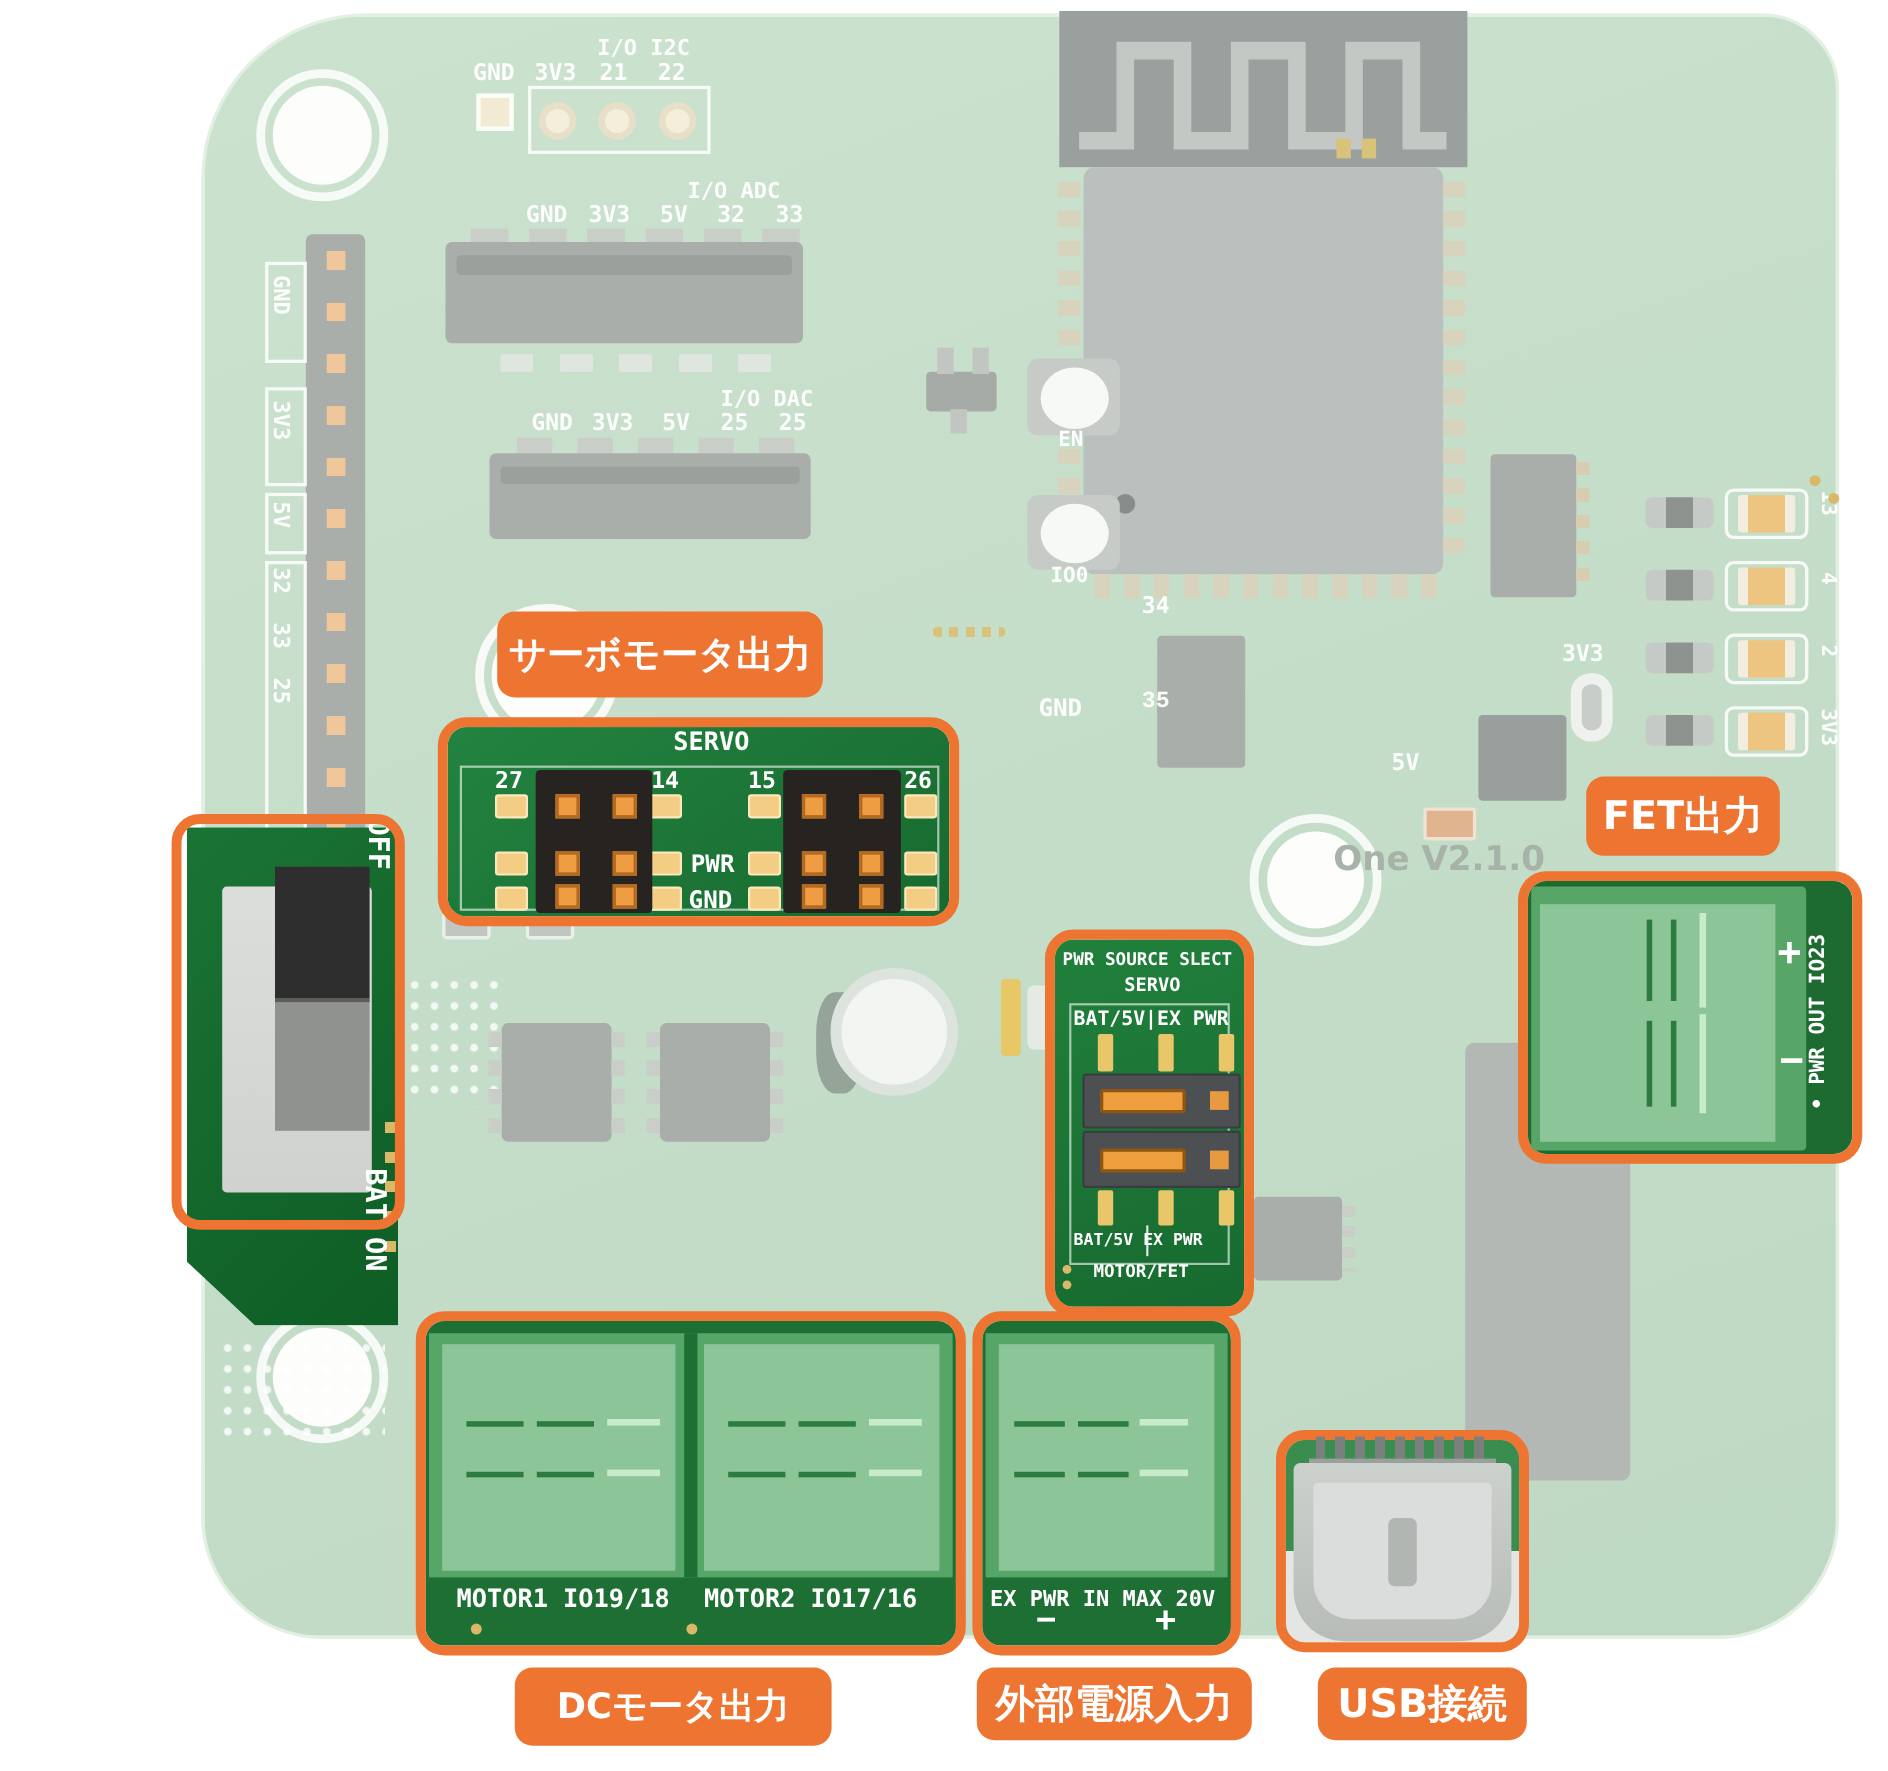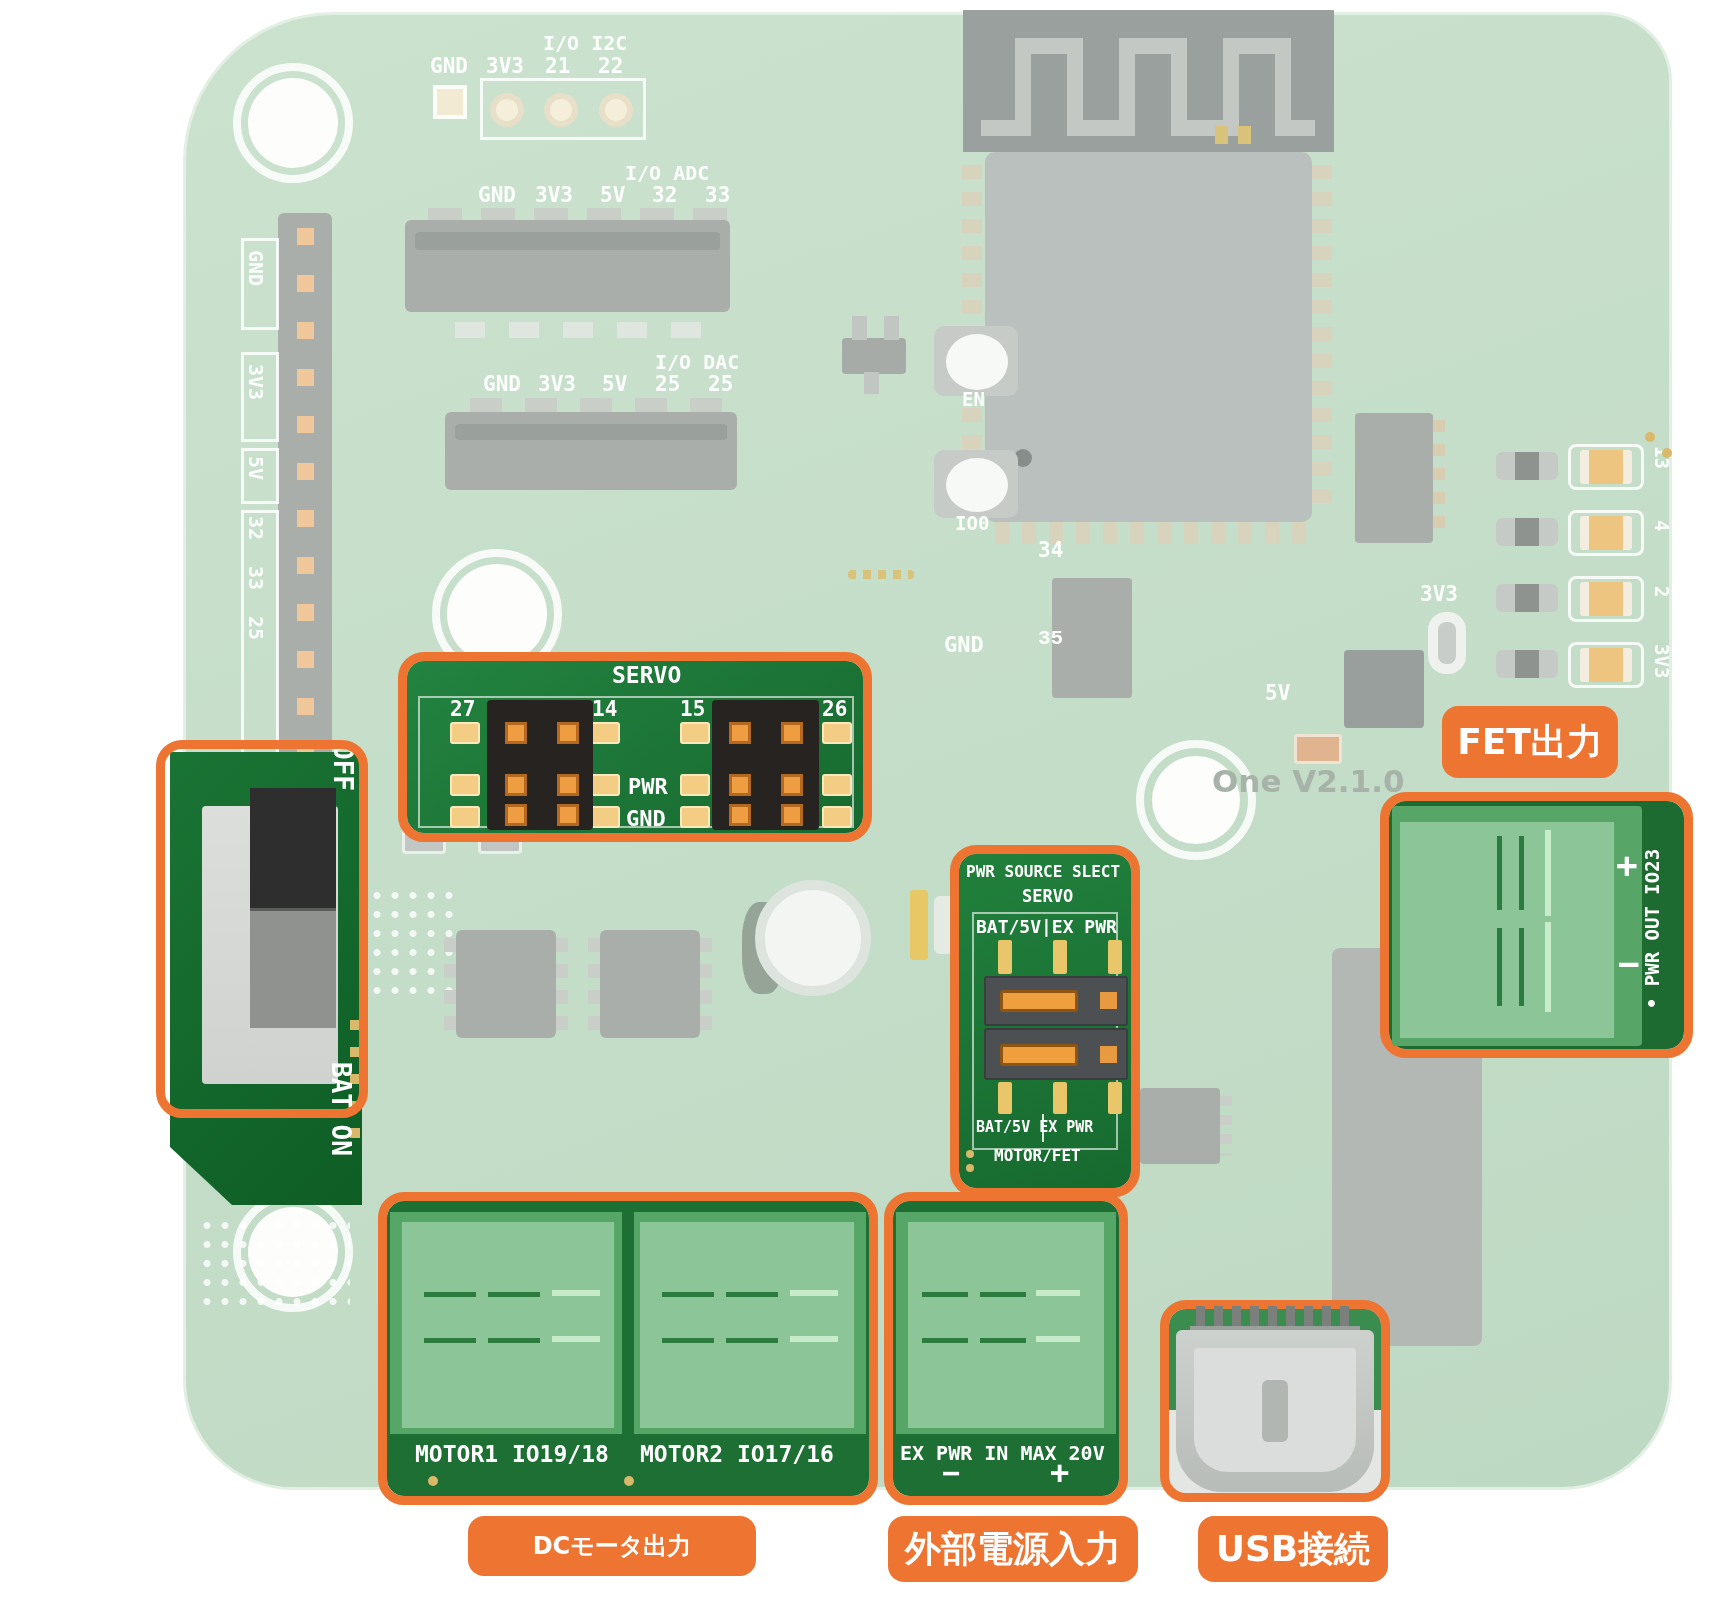--- a/index.html
+++ b/index.html
@@ -303,18 +303,19 @@
   <div class="abs silk z4" style="left:942px;top:1458px;font-size:30px;">−</div>
   <div class="abs silk z4" style="left:1050px;top:1456px;font-size:32px;">+</div>
 
   <div class="abs hlbox" style="left:1160px;top:1300px;width:230px;height:202px;background:linear-gradient(180deg,#3a8d4e 0 55%,#e3e6e2 55% 100%);background-clip:padding-box;"></div>
   <div class="abs z4" style="left:1196px;top:1306px;width:158px;height:26px;background:repeating-linear-gradient(to right,#7b807c 0 9px,transparent 9px 18px);"></div>
   <div class="abs z4" style="left:1190px;top:1326px;width:170px;height:10px;background:#9aa09c;"></div>
   <div class="abs z4" style="left:1176px;top:1330px;width:198px;height:162px;background:linear-gradient(#cdd1cd,#b8bcb8);border-radius:6px 6px 46px 46px;"></div>
   <div class="abs z4" style="left:1194px;top:1348px;width:162px;height:124px;background:#dadddb;border-radius:4px 4px 34px 34px;"></div>
   <div class="abs z4" style="left:1262px;top:1380px;width:26px;height:62px;background:#b2b6b2;border-radius:6px;"></div>
 
+  <div class="abs pill" style="left:452px;top:556px;width:296px;height:78px;font-size:34px;">サーボモータ出力</div>
   <div class="abs pill" style="left:1442px;top:706px;width:176px;height:72px;font-size:36px;">FET出力</div>
-  <div class="abs pill" style="left:468px;top:1516px;width:288px;height:60px;font-size:24px;">DCモータ出力</div>
+  <div class="abs pill" style="left:468px;top:1516px;width:288px;height:71px;font-size:32px;">DCモータ出力</div>
   <div class="abs pill" style="left:888px;top:1516px;width:250px;height:66px;font-size:36px;">外部電源入力</div>
   <div class="abs pill" style="left:1198px;top:1516px;width:190px;height:66px;font-size:36px;">USB接続</div>
 
 </div>
 
 </body></html>

